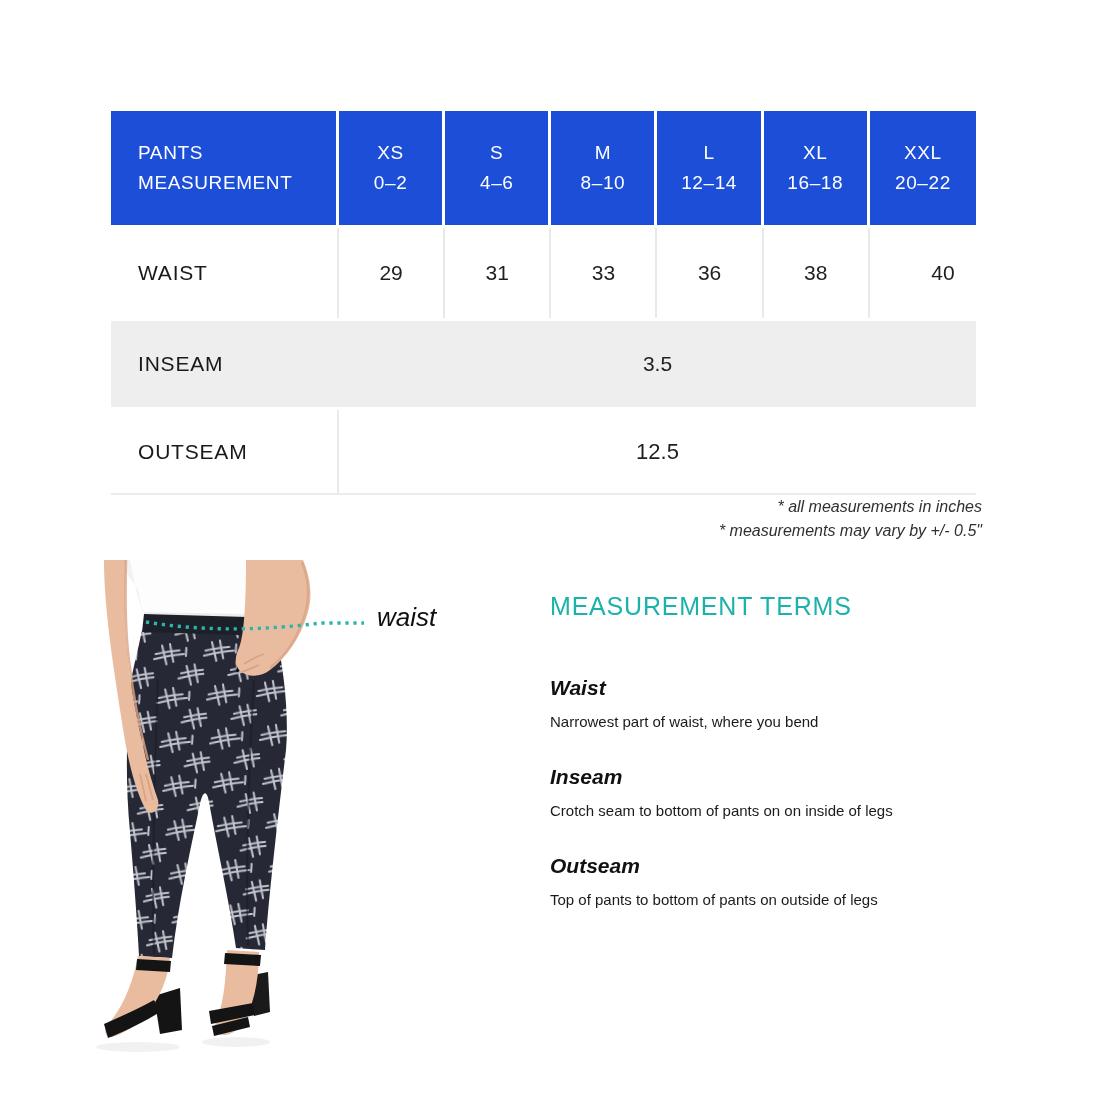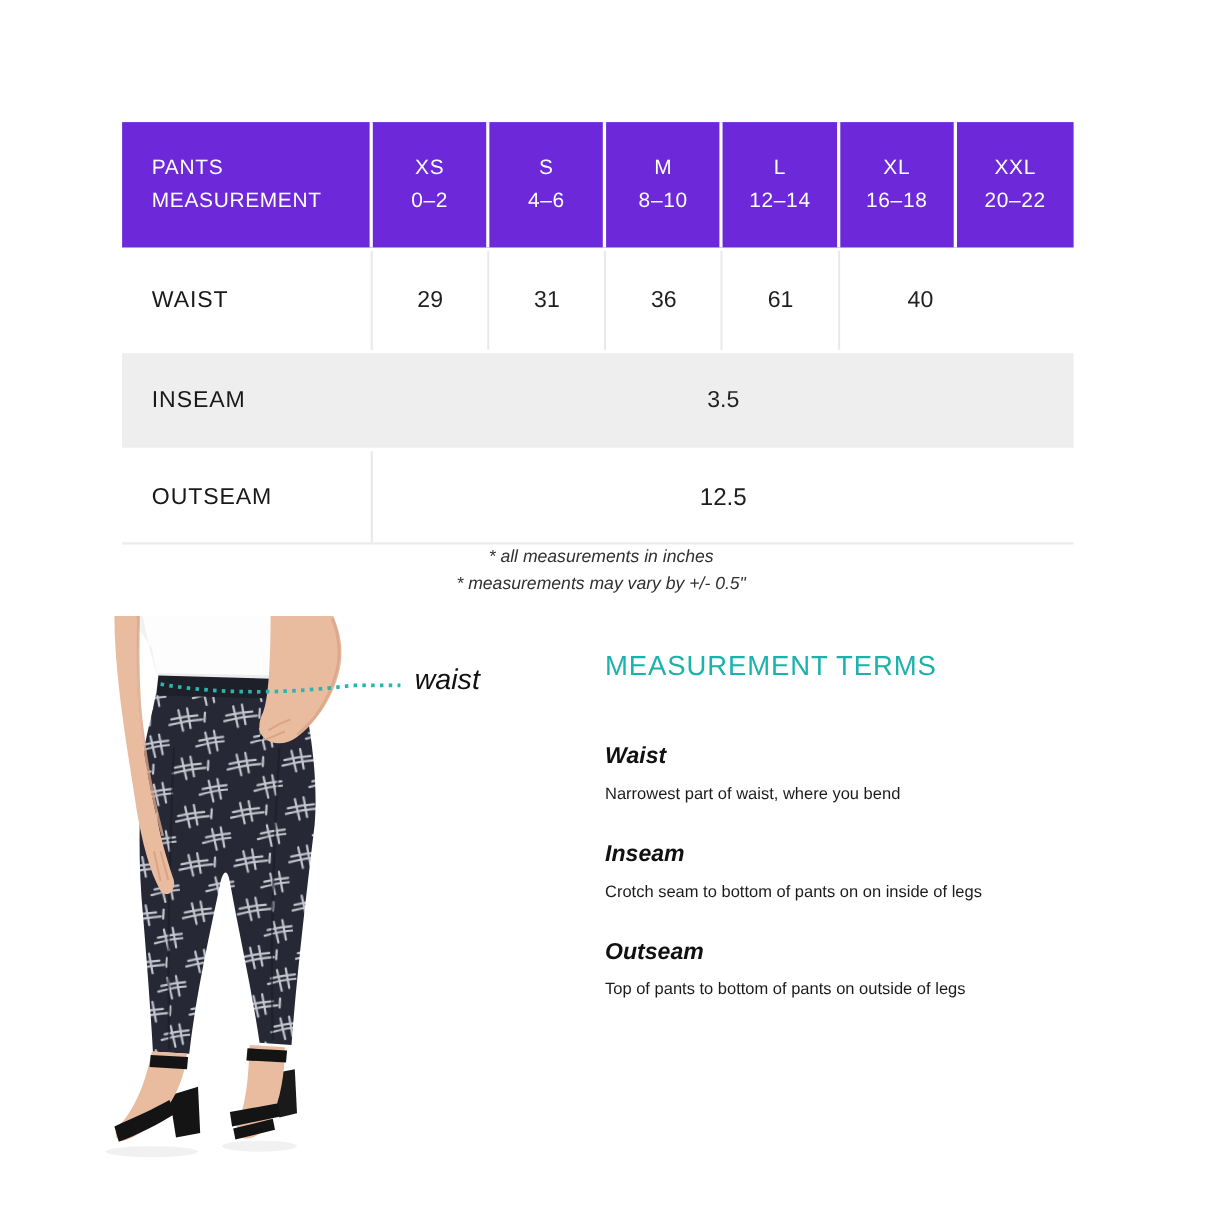--- a/index.html
+++ b/index.html
@@ -5,21 +5,21 @@
   * { margin:0; padding:0; box-sizing:border-box; }
   html,body { background:#ffffff; }
   body { font-family:"Liberation Sans", sans-serif; color:#1f1f1f; }
   .page { position:relative; width:1100px; height:1100px; background:#fff; overflow:hidden; }
 
   
   .size-table { position:absolute; left:111px; top:111px; width:865px; }
   .tr { display:grid; grid-template-columns:228px repeat(6, 1fr); }
   .thead { height:114px; }
   .thead .th {
-    background:#6d28d9; color:#ffffff; display:flex; flex-direction:column;
+    background:#1d4ed8; color:#ffffff; display:flex; flex-direction:column;
     justify-content:center; align-items:center; font-size:19px; letter-spacing:0.6px;
     line-height:30px; border-right:3px solid #ffffff;
   }
   .thead .th:last-child { border-right:none; }
   .thead .label-col { align-items:flex-start; padding-left:27px; }
   .row-waist { height:90px; margin-top:3px; }
   .row-waist .td {
     background:#ffffff; display:flex; align-items:center; justify-content:center;
     font-size:21px; border-right:2px solid #e9e9e9;
   }
@@ -33,21 +33,21 @@
   .row-inseam .flex-label { width:228px; display:flex; align-items:center; font-size:21px; }
   .row-inseam .span-val { flex:1; display:flex; align-items:center; justify-content:center; font-size:21px; }
   .row-outseam {
     height:85px; margin-top:3px; background:#ffffff; display:flex; align-items:stretch;
     border-bottom:2px solid #ececec;
   }
   .row-outseam .flex-label { width:228px; display:flex; align-items:center; font-size:21px; border-right:2px solid #e9e9e9; }
   .row-outseam .span-val { flex:1; display:flex; align-items:center; justify-content:center; font-size:22px; }
 
   
-  .footnotes { position:absolute; left:111px; top:495px; width:871px; text-align:center;
+  .footnotes { position:absolute; left:111px; top:495px; width:871px; text-align:right;
     font-style:italic; font-size:16px; line-height:24px; color:#303030; }
 
   
   .figure-wrap { position:absolute; left:96px; top:560px; width:290px; height:540px; }
   .waist-label { position:absolute; left:377px; top:602px; font-style:italic; font-size:26px; color:#101010; }
 
   
   .terms { position:absolute; left:550px; top:592px; width:445px; }
   .terms-title { color:#1cb2ac; font-size:25px; font-weight:400; letter-spacing:0.8px; margin-bottom:55px; }
   .term-block { margin-bottom:29px; }
@@ -88,22 +88,23 @@
       <div class="th">
         <span>XXL</span>
         <span>20–22</span>
       </div>
     </div>
 
     <div class="tr row-waist">
       <div class="td label">WAIST</div>
       <div class="td">29</div>
       <div class="td">31</div>
+      <div class="td">33</div>
       <div class="td">36</div>
-      <div class="td">61</div>
+      <div class="td">38</div>
       <div class="td">40</div>
     </div>
 
     <div class="row-inseam">
       <div class="flex-label">INSEAM</div>
       <div class="span-val">3.5</div>
     </div>
 
     <div class="row-outseam">
       <div class="flex-label">OUTSEAM</div>

